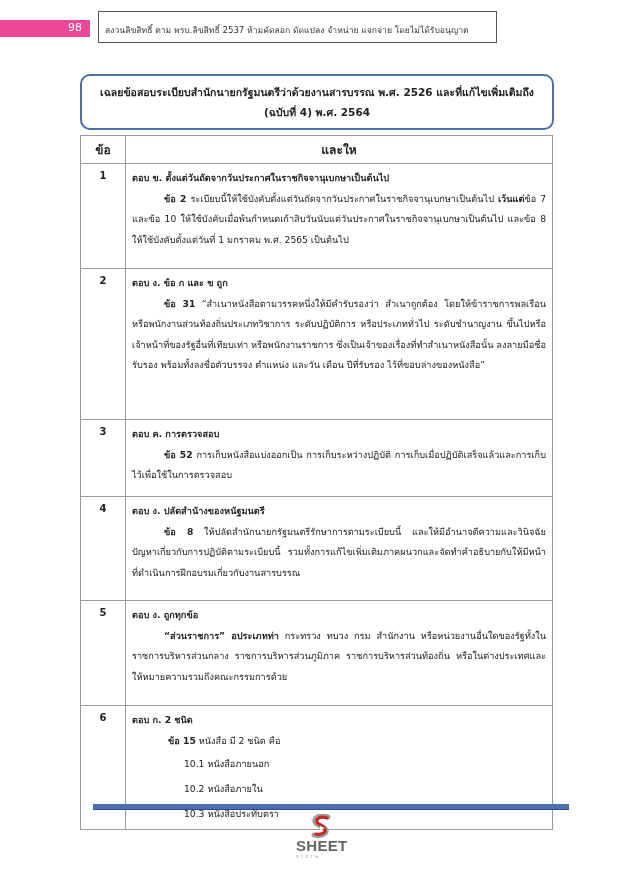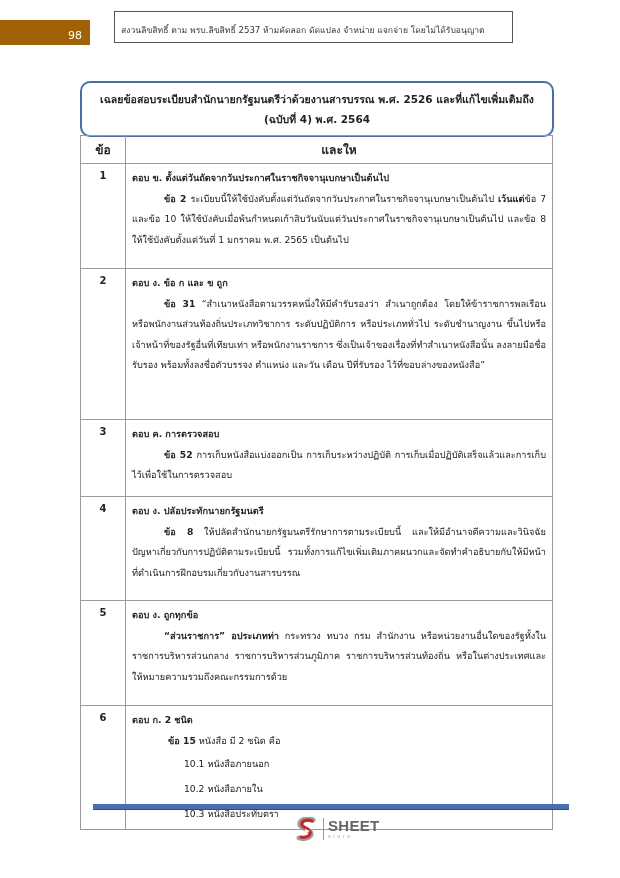--- a/index.html
+++ b/index.html
@@ -1,33 +1,33 @@
 <!DOCTYPE html>
 <html><head>
   <meta charset="utf-8">
   <style>
     html, body { margin: 0; padding: 0; }
     body {
       width: 620px; height: 878px; background: #ffffff; position: relative; overflow: hidden;
       font-family: "DejaVu Sans", "Liberation Sans", sans-serif; color: #1a1a1a;
     }
     .page-num-box {
-      position: absolute; left: 0; top: 20px; width: 90px; height: 25px; background: #a16207;
+      position: absolute; left: 0; top: 20px; width: 90px; height: 17px; background: #ec4899;
     }
     .page-num {
       position: absolute; right: 8px; bottom: 3px; color: #ffffff; font-size: 11px;
     }
     .header-box {
       position: absolute; left: 98px; top: 11px; width: 399px; height: 32px;
       border: 1px solid #555; box-sizing: border-box;
       font-size: 8.6px; color: #333; display: flex; align-items: center; padding-left: 6px;
-      padding-top: 6px; white-space: nowrap; overflow: hidden; margin-left: 16px;
+      padding-top: 6px; white-space: nowrap; overflow: hidden;
     }
     .title-box {
-      position: absolute; left: 80px; top: 81px; width: 474px; height: 56px;
+      position: absolute; left: 80px; top: 74px; width: 474px; height: 56px;
       border: 2px solid #4a6fa5; border-radius: 10px; box-sizing: border-box;
       display: flex; flex-direction: column; align-items: center; justify-content: center;
       font-size: 10.5px; font-weight: bold; color: #222; line-height: 20px; text-align: center;
     }
     table.answers {
       position: absolute; left: 80px; top: 135px; width: 473px;
       border-collapse: collapse; font-size: 9.2px; color: #222;
     }
     table.answers th, table.answers td {
       border: 1px solid #9a9a9a; vertical-align: top;
@@ -46,21 +46,21 @@
     .row-2 td { height: 143px; }
     .row-3 td { height: 69px; }
     .row-4 td { height: 96px; }
     .row-5 td { height: 97px; }
     .row-6 td { height: 115px; }
     .footer-line {
       position: absolute; left: 93px; top: 804px; width: 476px; height: 5px; background: #4a6fb0;
       border-bottom: 1px solid #2f4f86;
     }
     .logo {
-      position: absolute; left: 296px; top: 814px; display: flex; align-items: center; height: 30px;
+      position: absolute; left: 296px; top: 814px; display: flex; align-items: center; height: 30px; flex-direction: column;
     }
     .logo-mark {
       width: 22px; height: 24px; position: relative;
     }
     .logo-sep { width: 1px; height: 22px; background: #999; margin: 0 4px 0 5px; }
     .logo-text { display: flex; flex-direction: column; line-height: 1; }
     .logo-main { font-family: "Liberation Sans", sans-serif; font-weight: bold; font-size: 15px; color: #666; letter-spacing: 0.3px; }
     .logo-sub { font-family: "Liberation Sans", sans-serif; font-size: 5.5px; color: #aaa; letter-spacing: 2.5px; margin-top: 1px; }
   </style>
 </head>
@@ -103,21 +103,21 @@
     <tr class="row-3">
       <td class="num">3</td>
       <td class="body">
         <div class="ans-line">ตอบ ค. การตรวจสอบ</div>
         <div class="para"><b>ข้อ 52</b><span> การเก็บหนังสือแบ่งออกเป็น การเก็บระหว่างปฏิบัติ การเก็บเมื่อปฏิบัติเสร็จแล้วและการเก็บไว้เพื่อใช้ในการตรวจสอบ</span></div>
       </td>
     </tr>
     <tr class="row-4">
       <td class="num">4</td>
       <td class="body">
-        <div class="ans-line">ตอบ ง. ปลัอประทักนายกรัฐมนตรี</div>
+        <div class="ans-line">ตอบ ง. ปลัดสำนัางของหนัฐมนตรี</div>
         <div class="para"><b>ข้อ 8</b><span> ให้ปลัดสำนักนายกรัฐมนตรีรักษาการตามระเบียบนี้ และให้มีอำนาจตีความและวินิจฉัยปัญหาเกี่ยวกับการปฏิบัติตามระเบียบนี้ รวมทั้งการแก้ไขเพิ่มเติมภาคผนวกและจัดทำคำอธิบายกับให้มีหน้าที่ดำเนินการฝึกอบรมเกี่ยวกับงานสารบรรณ</span></div>
       </td>
     </tr>
     <tr class="row-5">
       <td class="num">5</td>
       <td class="body">
         <div class="ans-line">ตอบ  ง. ถูกทุกข้อ</div>
         <div class="para"><b>“ส่วนราชการ” อประเภทท่า</b><span> กระทรวง ทบวง กรม สำนักงาน หรือหน่วยงานอื่นใดของรัฐทั้งในราชการบริหารส่วนกลาง ราชการบริหารส่วนภูมิภาค ราชการบริหารส่วนท้องถิ่น หรือในต่างประเทศและให้หมายความรวมถึงคณะกรรมการด้วย</span></div>
       </td>
     </tr>

